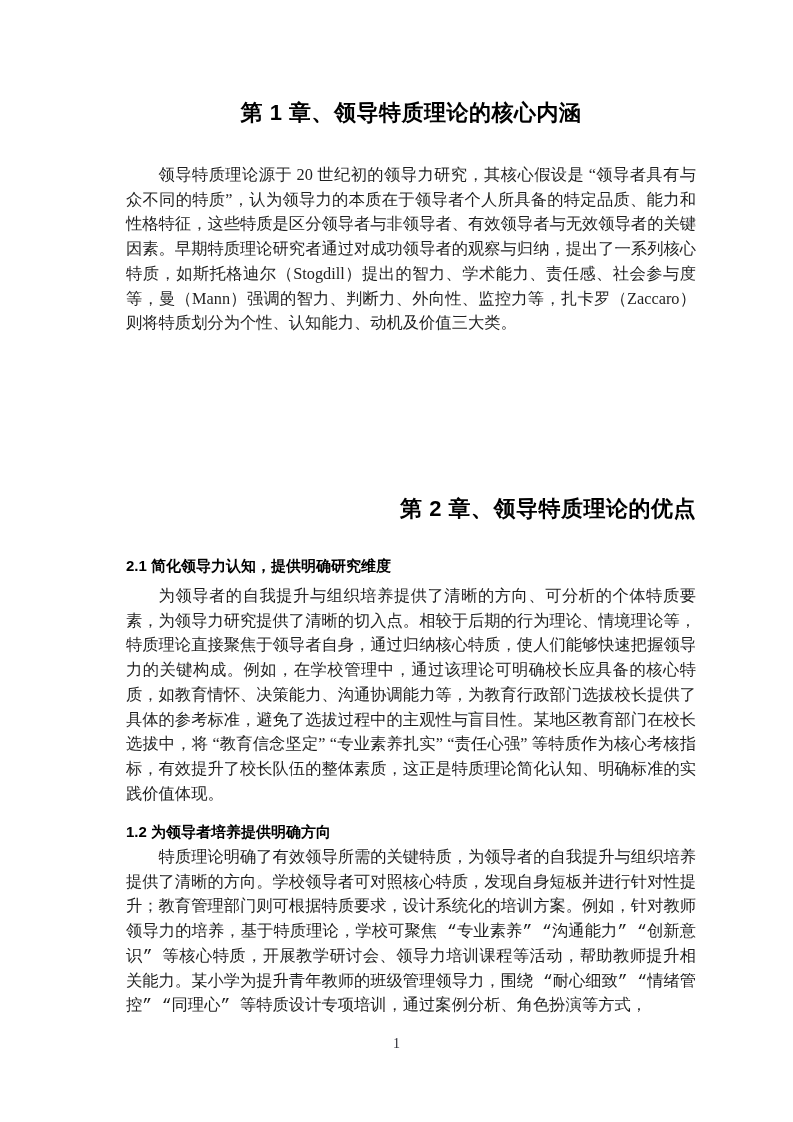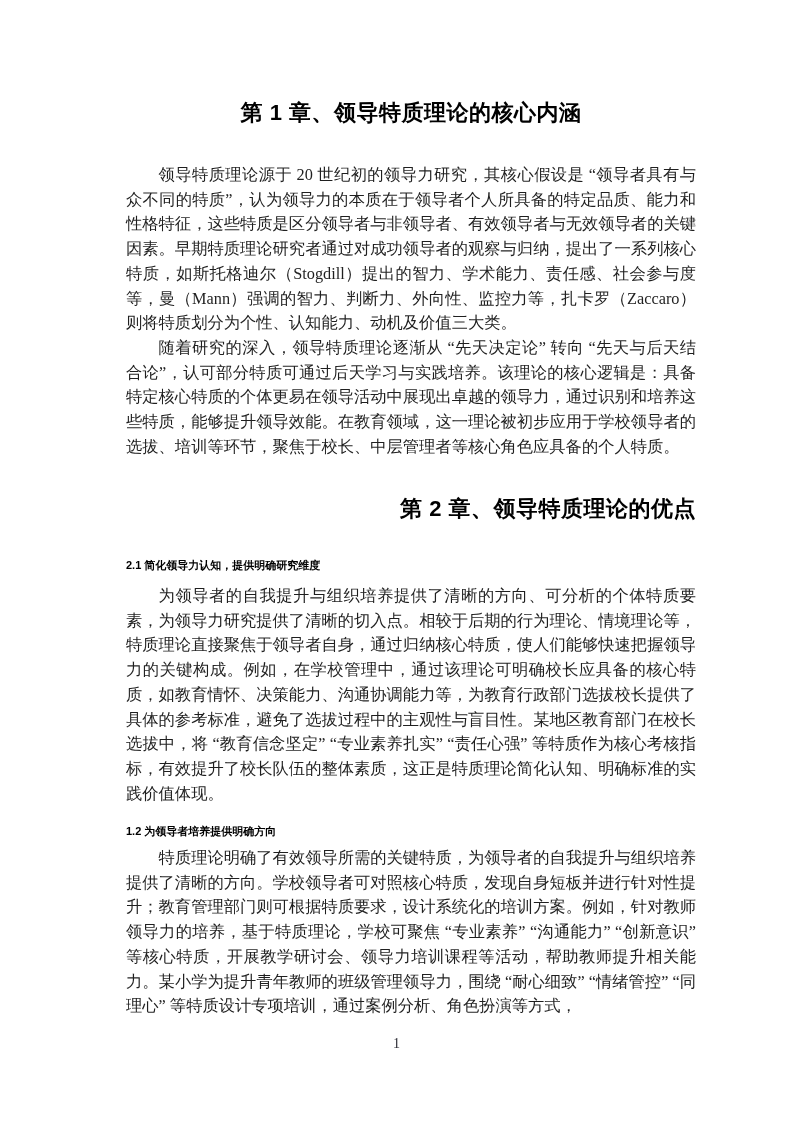--- a/index.html
+++ b/index.html
@@ -23,21 +23,21 @@
     font-family: "Liberation Sans", "DejaVu Sans", sans-serif;
     font-weight: 700;
     font-size: 22px;
     line-height: 34px;
     color: #000000;
     letter-spacing: 0.5px;
   }
   .section-heading {
     font-family: "Liberation Sans", "DejaVu Sans", sans-serif;
     font-weight: 700;
-    font-size: 11px;
+    font-size: 15px;
     line-height: 25px;
     color: #000000;
   }
   .para {
     font-family: "Liberation Serif", "DejaVu Serif", serif;
     font-size: 16.3px;
     line-height: 24.7px;
     text-align: justify;
     text-indent: 2em;
     color: #1f1f1f;
@@ -52,32 +52,31 @@
     font-size: 14px;
     color: #2a2a33;
   }
   .pos-t1  { top: 96px; }
   .pos-p1  { top: 163px; }
   .pos-p2  { top: 336px; }
   .pos-t2  { top: 492px; text-align: right; }
   .pos-h21 { top: 553px; }
   .pos-p21 { top: 584px; }
   .pos-h22 { top: 819px; }
-  .pos-p22 { top: 846px; }
+  .pos-p22 { top: 846px; font-family: Liberation Mono, monospace; }
 </style>
 </head>
 <body>
 
 <div class="page">
 
   <h1 class="block pos-t1 chapter-title">第 1 章、领导特质理论的核心内涵</h1>
 
   <p class="block pos-p1 para">领导特质理论源于 20 世纪初的领导力研究，其核心假设是 “领导者具有与众不同的特质”，认为领导力的本质在于领导者个人所具备的特定品质、能力和性格特征，这些特质是区分领导者与非领导者、有效领导者与无效领导者的关键因素。早期特质理论研究者通过对成功领导者的观察与归纳，提出了一系列核心特质，如斯托格迪尔（Stogdill）提出的智力、学术能力、责任感、社会参与度等，曼（Mann）强调的智力、判断力、外向性、监控力等，扎卡罗（Zaccaro）则将特质划分为个性、认知能力、动机及价值三大类。</p>
 
-  <p class="block pos-p2 para">随着研究的深入，领导特质理论逐渐从 “先天决定论” 转向 “先天与后天结合论”，认可部分特质可通过后天学习与实践培养。该理论的核心逻辑是：具备特定核心特质的个体更易在领导活动中展现出卓越的领导力，通过识别和培养这些特质，能够提升领导效能。在教育领域，这一理论被初步应用于学校领导者的选拔、培训等环节，聚焦于校长、中层管理者等核心角色应具备的个人特质。</p>
 
   <h1 class="block pos-t2 chapter-title">第 2 章、领导特质理论的优点</h1>
 
   <h2 class="block pos-h21 section-heading">2.1 简化领导力认知，提供明确研究维度</h2>
 
   <p class="block pos-p21 para">为领导者的自我提升与组织培养提供了清晰的方向、可分析的个体特质要素，为领导力研究提供了清晰的切入点。相较于后期的行为理论、情境理论等，特质理论直接聚焦于领导者自身，通过归纳核心特质，使人们能够快速把握领导力的关键构成。例如，在学校管理中，通过该理论可明确校长应具备的核心特质，如教育情怀、决策能力、沟通协调能力等，为教育行政部门选拔校长提供了具体的参考标准，避免了选拔过程中的主观性与盲目性。某地区教育部门在校长选拔中，将 “教育信念坚定” “专业素养扎实” “责任心强” 等特质作为核心考核指标，有效提升了校长队伍的整体素质，这正是特质理论简化认知、明确标准的实践价值体现。</p>
 
   <h2 class="block pos-h22 section-heading">1.2 为领导者培养提供明确方向</h2>
 
   <p class="block pos-p22 para">特质理论明确了有效领导所需的关键特质，为领导者的自我提升与组织培养提供了清晰的方向。学校领导者可对照核心特质，发现自身短板并进行针对性提升；教育管理部门则可根据特质要求，设计系统化的培训方案。例如，针对教师领导力的培养，基于特质理论，学校可聚焦 “专业素养” “沟通能力” “创新意识” 等核心特质，开展教学研讨会、领导力培训课程等活动，帮助教师提升相关能力。某小学为提升青年教师的班级管理领导力，围绕 “耐心细致” “情绪管控” “同理心” 等特质设计专项培训，通过案例分析、角色扮演等方式，</p>

